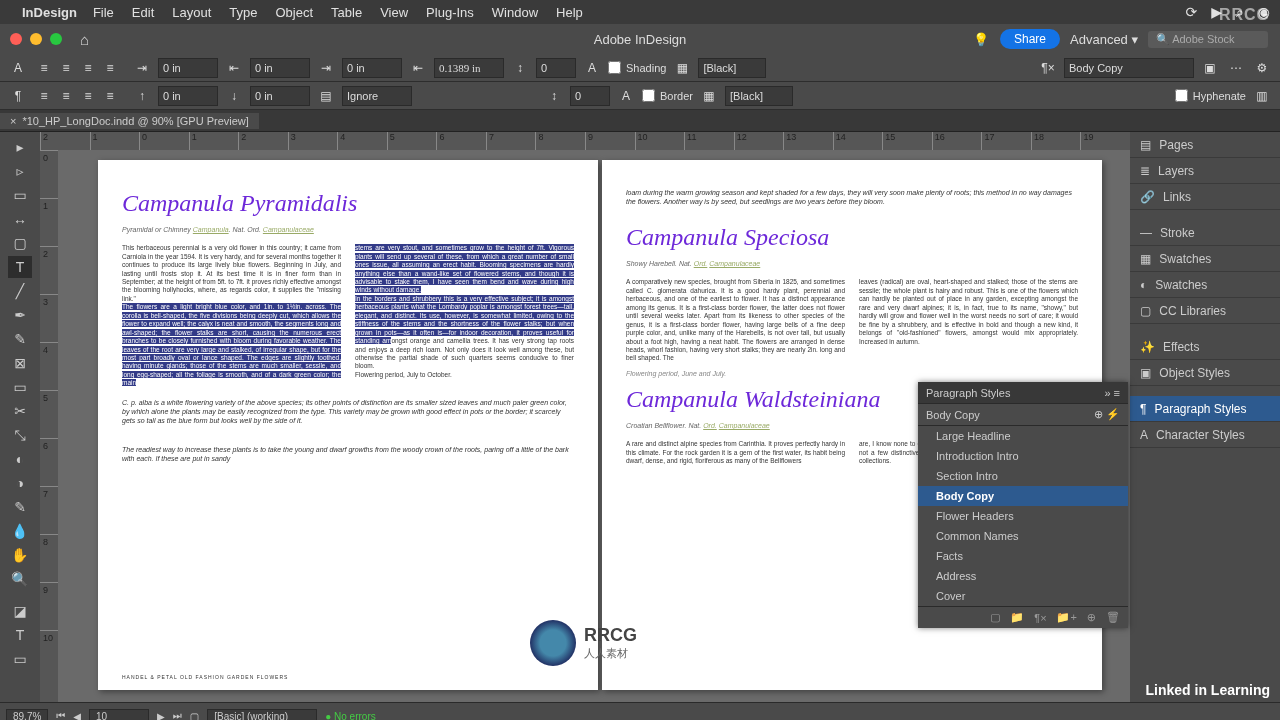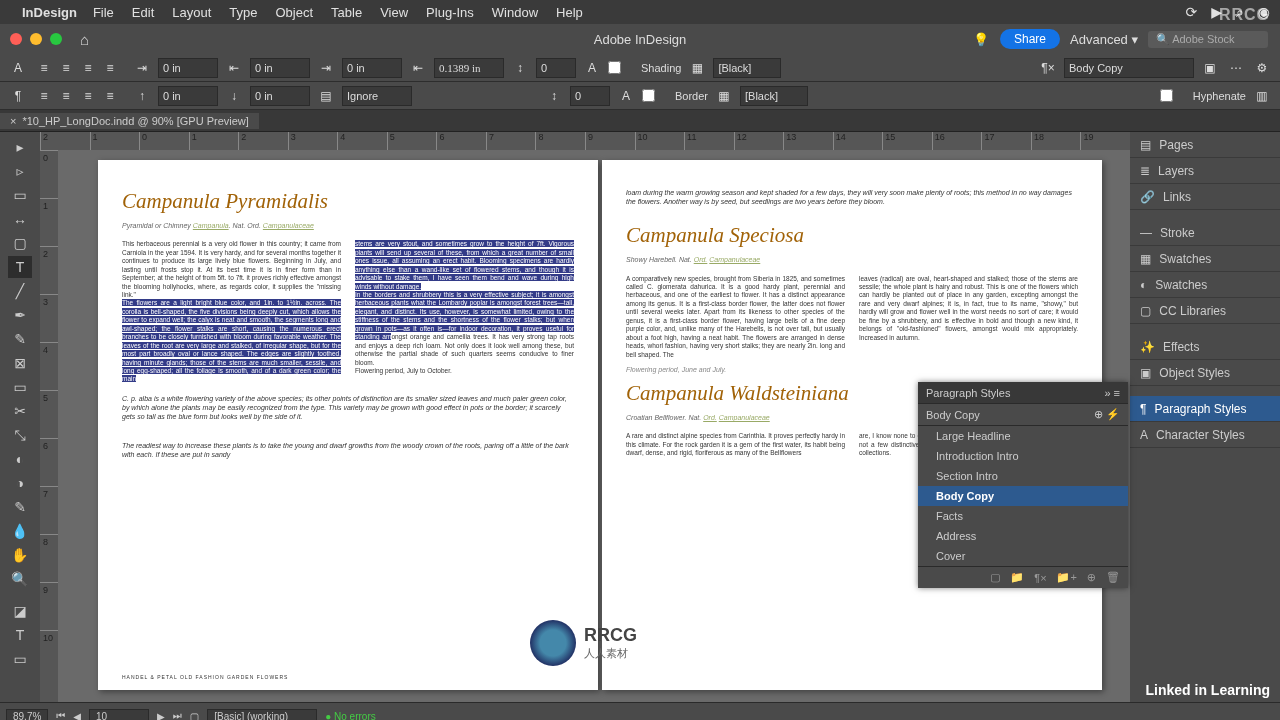--- a/index.html
+++ b/index.html
@@ -24,40 +24,40 @@
 .adv { font-size:13px; }
 .stock { background:#5a5a5a; border-radius:3px; padding:2px 8px; font-size:11px; color:#aaa; width:120px; }
 
 
 .ctrl { height:28px; background:#4a4a4a; border-bottom:1px solid #2d2d2d; display:flex; align-items:center; padding:0 8px; gap:6px; color:#ddd; font-size:11px; }
 .ctrl .field { background:#3a3a3a; border:1px solid #2a2a2a; height:20px; width:60px; color:#ddd; padding:0 4px; font-size:11px; }
 .ctrl .fieldw { width:70px;font-family:Liberation Serif, serif; }
 .ctrl .ico { width:20px; height:20px; display:flex; align-items:center; justify-content:center; background:transparent; border:1px solid transparent; font-size:12px; }
 .ctrl .grp { display:flex; gap:2px; margin-right:6px; }
 .ctrl .sel { background:#3a3a3a; border:1px solid #2a2a2a; height:20px; width:130px; color:#ddd; padding:0 4px; font-size:11px; }
-.ctrl .chk { display:flex; align-items:center; gap:20px; }
+.ctrl .chk { display:flex; align-items:center; gap:5px; }
 
 
 .doctab { height:22px; background:#383838; display:flex; align-items:center; color:#ccc; font-size:11px; border-bottom:1px solid #222; }
 .doctab .tab { background:#4a4a4a; padding:2px 10px; display:flex; align-items:center; gap:6px; }
 .doctab .x { font-size:11px; }
 
 
 .main { display:flex; height:calc(720px - 24px - 30px - 28px - 28px - 22px - 18px); }
 .toolbox { width:40px; background:#4a4a4a; display:flex; flex-direction:column; gap:2px; padding-top:4px; align-items:center; }
 .toolbox .t { width:24px; height:22px; display:flex; align-items:center; justify-content:center; color:#ccc; font-size:14px; }
 .toolbox .t.active { background:#2d2d2d; }
 .canvas { flex:1; background:#6a6a6a; position:relative; overflow:hidden; }
 .ruler-h { height:18px; background:#565656; display:flex; font-size:9px; color:#444; position:relative; }
 .ruler-h .n { flex:1; border-left:1px solid #888; padding-left:2px; color:#222; }
 .ruler-v { position:absolute; left:0; top:18px; bottom:0; width:18px; background:#565656; font-size:9px; color:#222; }
 .ruler-v .n { height:48px; border-top:1px solid #888; padding:2px 0 0 3px; }
 .spread { position:absolute; left:58px; top:28px; display:flex; gap:4px; }
 .page { width:500px; height:530px; background:#fff; box-shadow:2px 2px 6px rgba(0,0,0,.4); position:relative; padding:28px 24px; font-size:7px; line-height:1.3; color:#333; }
-.page h2 { font-family:Georgia,serif; font-style:italic; color:#a16207; font-size:21px; font-weight:400; margin-bottom:6px; }
+.page h2 { font-family:Georgia,serif; font-style:italic; color:#6d28d9; font-size:24px; font-weight:400; margin-bottom:6px; }
 .page .sub { font-size:7px; font-style:italic; margin-bottom:10px; color:#666; }
 .page .sub a { color:#9a6; text-decoration:underline; }
 .cols { display:flex; gap:14px; }
 .col { flex:1; font-size:6.5px; text-align:justify; }
 .hl { background:#333b88; color:#fff; }
 .page .flow { font-style:italic; color:#888; font-size:7px; margin:6px 0; }
 
 
 .rpanel { width:150px; background:#4a4a4a; color:#ccc; font-size:12px; }
 .rpanel .it { height:26px; display:flex; align-items:center; gap:8px; padding:0 10px; border-bottom:1px solid #3a3a3a; }
@@ -335,20 +335,22 @@
     <span>» ≡</span>
   </div>
   <div class="cur">
     <span>Body Copy</span>
     <span>⊕ ⚡</span>
   </div>
   <div class="li">Large Headline</div>
   <div class="li">Introduction Intro</div>
   <div class="li">Section Intro</div>
   <div class="li sel">Body Copy</div>
+  <div class="li">Flower Headers</div>
+  <div class="li">Common Names</div>
   <div class="li">Facts</div>
   <div class="li">Address</div>
   <div class="li">Cover</div>
   <div class="ftr">
     <span>▢</span>
     <span>📁</span>
     <span>¶×</span>
     <span>📁+</span>
     <span>⊕</span>
     <span>🗑</span>

